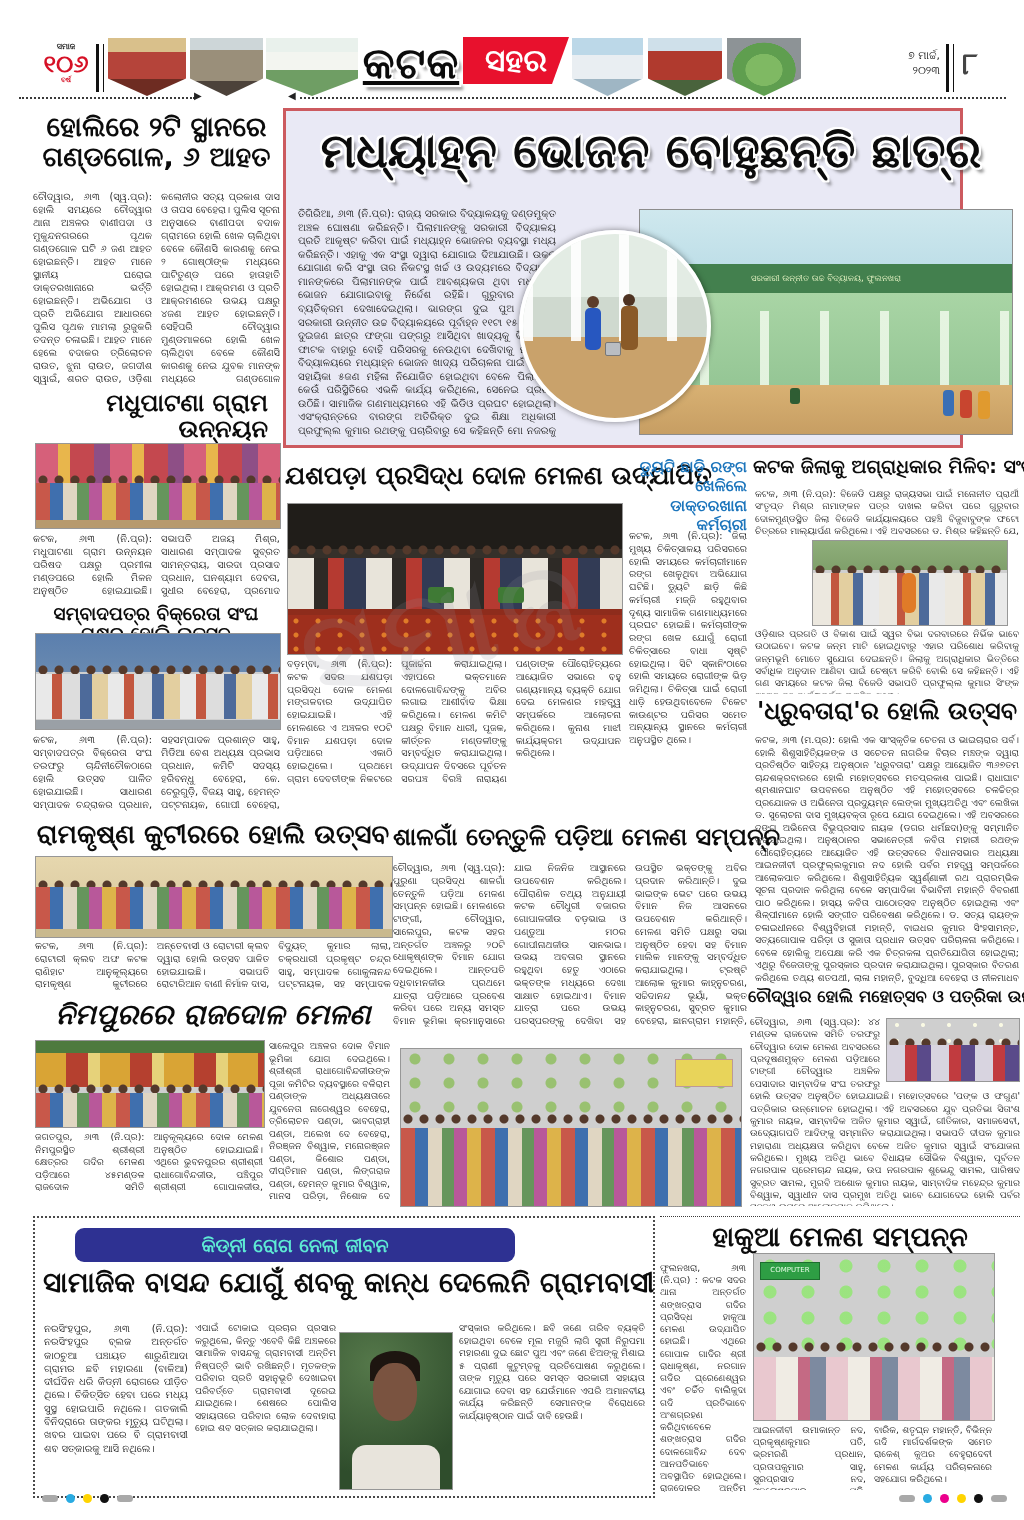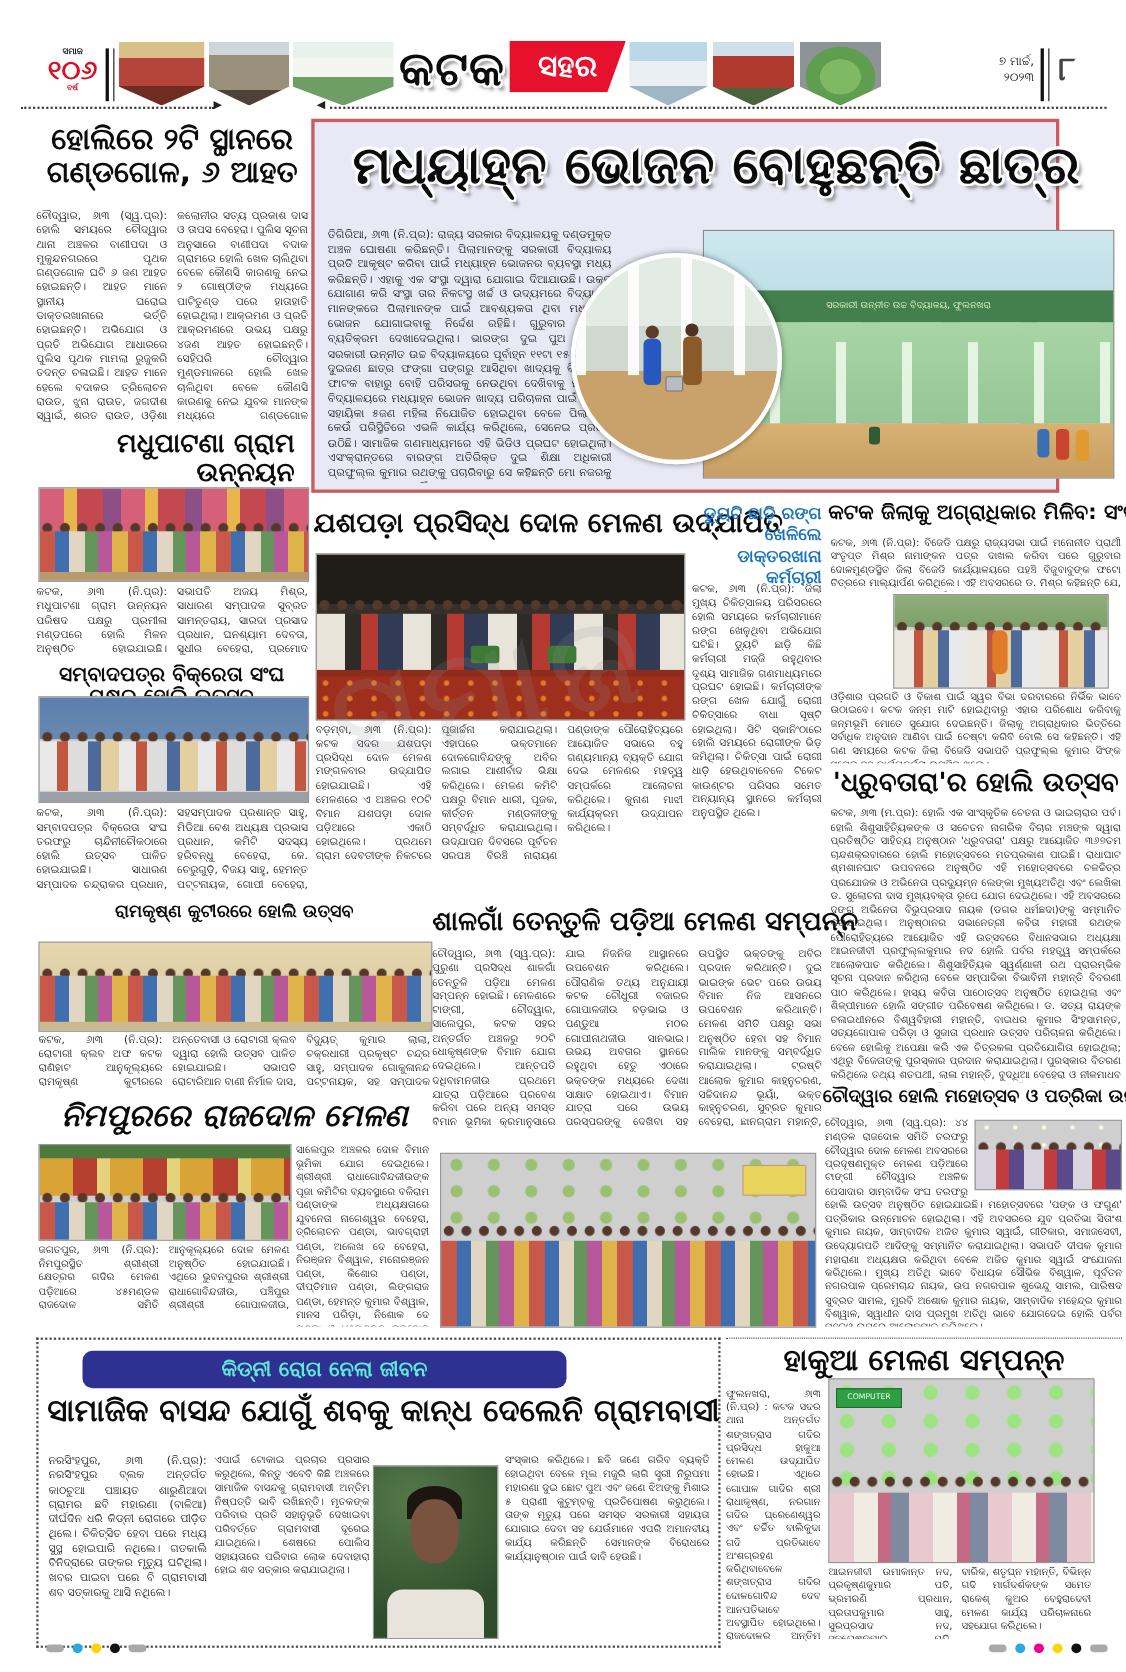--- a/index.html
+++ b/index.html
@@ -37,23 +37,23 @@
     <div style="font-size:8px;font-weight:bold;color:#222;">ସମାଜ</div>
     <div style="font-size:24px;font-weight:bold;color:#d61126;line-height:1;">୧୦୬</div>
     <div style="font-size:7px;font-weight:bold;color:#d61126;">ବର୍ଷ</div>
   </div>
   <div class="abs vsep" style="left:96px;top:44px;height:48px;"></div>
 
   <div class="pennant" style="left:108px;width:78px;background:linear-gradient(180deg,#d9c08b 0 25%,#b5443a 25% 70%,#6e2c22 70% 100%);"></div>
   <div class="pennant" style="left:190px;width:73px;background:linear-gradient(180deg,#cdd6d8 0 20%,#9a8f7a 20% 75%,#4c423a 75% 100%);"></div>
   <div class="pennant" style="left:266px;width:92px;background:linear-gradient(180deg,#e9f1ec 0 25%,#f3f5f0 25% 55%,#6f9e64 55% 100%);"></div>
 
-  <div class="abs hl stroke" style="left:356px;top:40px;width:110px;font-size:43px;letter-spacing:1px;">କଟକ</div>
+  <div class="abs hl stroke" style="left:356px;top:40px;width:110px;font-size:43px;letter-spacing:1px;text-decoration:underline;">କଟକ</div>
   <div class="abs" style="left:463px;top:37px;width:106px;height:47px;background:#e8112d;clip-path:polygon(0 0,100% 0,84% 100%,0 100%);">
-    <div style="color:#fff;font-weight:bold;font-size:27px;text-align:center;line-height:47px;font-family:'DejaVu Sans',sans-serif;">ସହର</div>
+    <div style="color:#fff;font-weight:bold;font-size:31px;text-align:center;line-height:47px;font-family:'DejaVu Sans',sans-serif;">ସହର</div>
   </div>
 
   <div class="pennant" style="left:572px;width:71px;background:linear-gradient(180deg,#bcd8e8 0 30%,#e9eef2 30% 70%,#9fb6c4 70% 100%);"></div>
   <div class="pennant" style="left:648px;width:74px;background:linear-gradient(180deg,#cfe0ea 0 22%,#b03a2e 22% 72%,#49633c 72% 100%);"></div>
   <div class="pennant" style="left:727px;width:74px;background:radial-gradient(ellipse at 50% 55%,#7fb963 0 35%,#5f9e4f 36% 60%,#8d9396 61% 100%);"></div>
 
   <div class="abs" style="left:880px;top:49px;width:60px;text-align:right;font-size:11px;color:#222;line-height:1.35;">
     <div>୭ ମାର୍ଚ୍ଚ,</div>
     <div>୨୦୨୩</div>
   </div>
@@ -114,21 +114,21 @@
 
   <div class="abs hl" style="left:30px;top:604px;width:252px;font-size:18.5px;">ସମ୍ବାଦପତ୍ର ବିକ୍ରେତା ସଂଘ ପକ୍ଷରୁ ହୋଲି ଉତ୍ସବ</div>
   <div class="photo" style="left:35px;top:633px;width:244px;height:95px;">
     <div class="band" style="top:0;height:40%;background:linear-gradient(180deg,#5b7fae,#6889b0),repeating-linear-gradient(90deg,rgba(255,255,255,.35) 0 6px,rgba(0,0,0,0) 6px 30px);"></div>
     <div class="heads" style="top:30%;"></div>
     <div class="band" style="top:42%;height:48%;background:repeating-linear-gradient(90deg,#e9e9e9 0 16px,#c2573f 16px 26px,#dddddd 26px 44px,#4d6a9a 44px 56px,#e3cfa0 56px 72px);"></div>
     <div class="band" style="bottom:0;height:10%;background:#9aa0a6;"></div>
   </div>
   <div class="abs bt c2" style="left:33px;top:733px;width:247px;height:84px;font-size:9.8px;">କଟକ, ୬ା୩ (ନି.ପ୍ର): ସମ୍ବାଦପତ୍ର ବିକ୍ରେତା ସଂଘ ତରଫରୁ ଚାନ୍ଦିନୀଚୌକଠାରେ ହୋଲି ଉତ୍ସବ ପାଳିତ ହୋଇଯାଇଛି। ସାଧାରଣ ସମ୍ପାଦକ ଚନ୍ଦ୍ରାକର ପ୍ରଧାନ, ସହସମ୍ପାଦକ ପ୍ରଶାନ୍ତ ସାହୁ, ମିଡିଆ ବେଶ ଅଧ୍ୟକ୍ଷ ପ୍ରଭାସ ପ୍ରଧାନ, କମିଟି ସଦସ୍ୟ ହରିବନ୍ଧୁ ବେହେରା, କେ. ଚେରୁଗୁଡ଼ି, ବିଜୟ ସାହୁ, ହେମନ୍ତ ପଟ୍ଟନାୟକ, ଗୋପୀ ବେହେରା, ଉଜ୍ଜ୍ୱଳ ବେହେରା, ପ୍ରଭାକର ସାହୁ, ସୁରେଶ ବଳ ପ୍ରମୁଖ ଉପସ୍ଥିତ ଥିଲେ।</div>
 
-  <div class="abs hl" style="left:35px;top:820px;width:356px;font-size:16px;">ରାମକୃଷ୍ଣ କୁଟୀରରେ ହୋଲି ଉତ୍ସବ</div>
+  <div class="abs hl" style="left:35px;top:820px;width:356px;font-size:26px;">ରାମକୃଷ୍ଣ କୁଟୀରରେ ହୋଲି ଉତ୍ସବ</div>
   <div class="photo" style="left:35px;top:856px;width:356px;height:80px;">
     <div class="band" style="top:0;height:45%;background:linear-gradient(180deg,#e6d7ae,#dfcfa6),repeating-linear-gradient(90deg,rgba(90,70,40,.5) 0 10px,rgba(0,0,0,0) 10px 70px);"></div>
     <div class="heads" style="top:26%;"></div>
     <div class="band people" style="top:38%;height:52%;"></div>
     <div class="band" style="bottom:0;height:10%;background:#c9b98e;"></div>
   </div>
   <div class="abs bt c3" style="left:35px;top:940px;width:356px;height:60px;font-size:9.6px;">କଟକ, ୬ା୩ (ନି.ପ୍ର): ରୋଟାରୀ କ୍ଲବ ଅଫ କଟକ ରାଣିହାଟ ଆନୁକୂଲ୍ୟରେ ରାମକୃଷ୍ଣ କୁଟୀରରେ ଅନ୍ତେବାସୀ ଓ ରୋଟାରୀ କ୍ଲବ ଦ୍ୱାରା ହୋଲି ଉତ୍ସବ ପାଳିତ ହୋଇଯାଇଛି। ସଭାପତି ରୋଟାରିଆନ ବାଣୀ ନିର୍ମାଳ ଦାସ, ବିଦ୍ୟୁତ୍ କୁମାର ଲାଲା, ଚକ୍ରଧାରୀ ପ୍ରକୃଷ୍ଟ ଚନ୍ଦ୍ର ସାହୁ, ସମ୍ପାଦକ ଗୋକୁଳାନନ୍ଦ ପଟ୍ଟନାୟକ, ସହ ସମ୍ପାଦକ ଭୁବନାନନ୍ଦ ମହାନ୍ତି ରଙ୍ଗ ଲଗାଇ ହୋଲିର ଶୁଭେଚ୍ଛା ଜଣାଇ ଥିଲେ।</div>
 
   <div class="abs hl" style="left:35px;top:1000px;width:356px;font-size:28px;font-style:italic;">ନିମପୁରରେ ରାଜଦୋଳ ମେଳଣ</div>
   <div class="photo" style="left:35px;top:1040px;width:228px;height:86px;">

